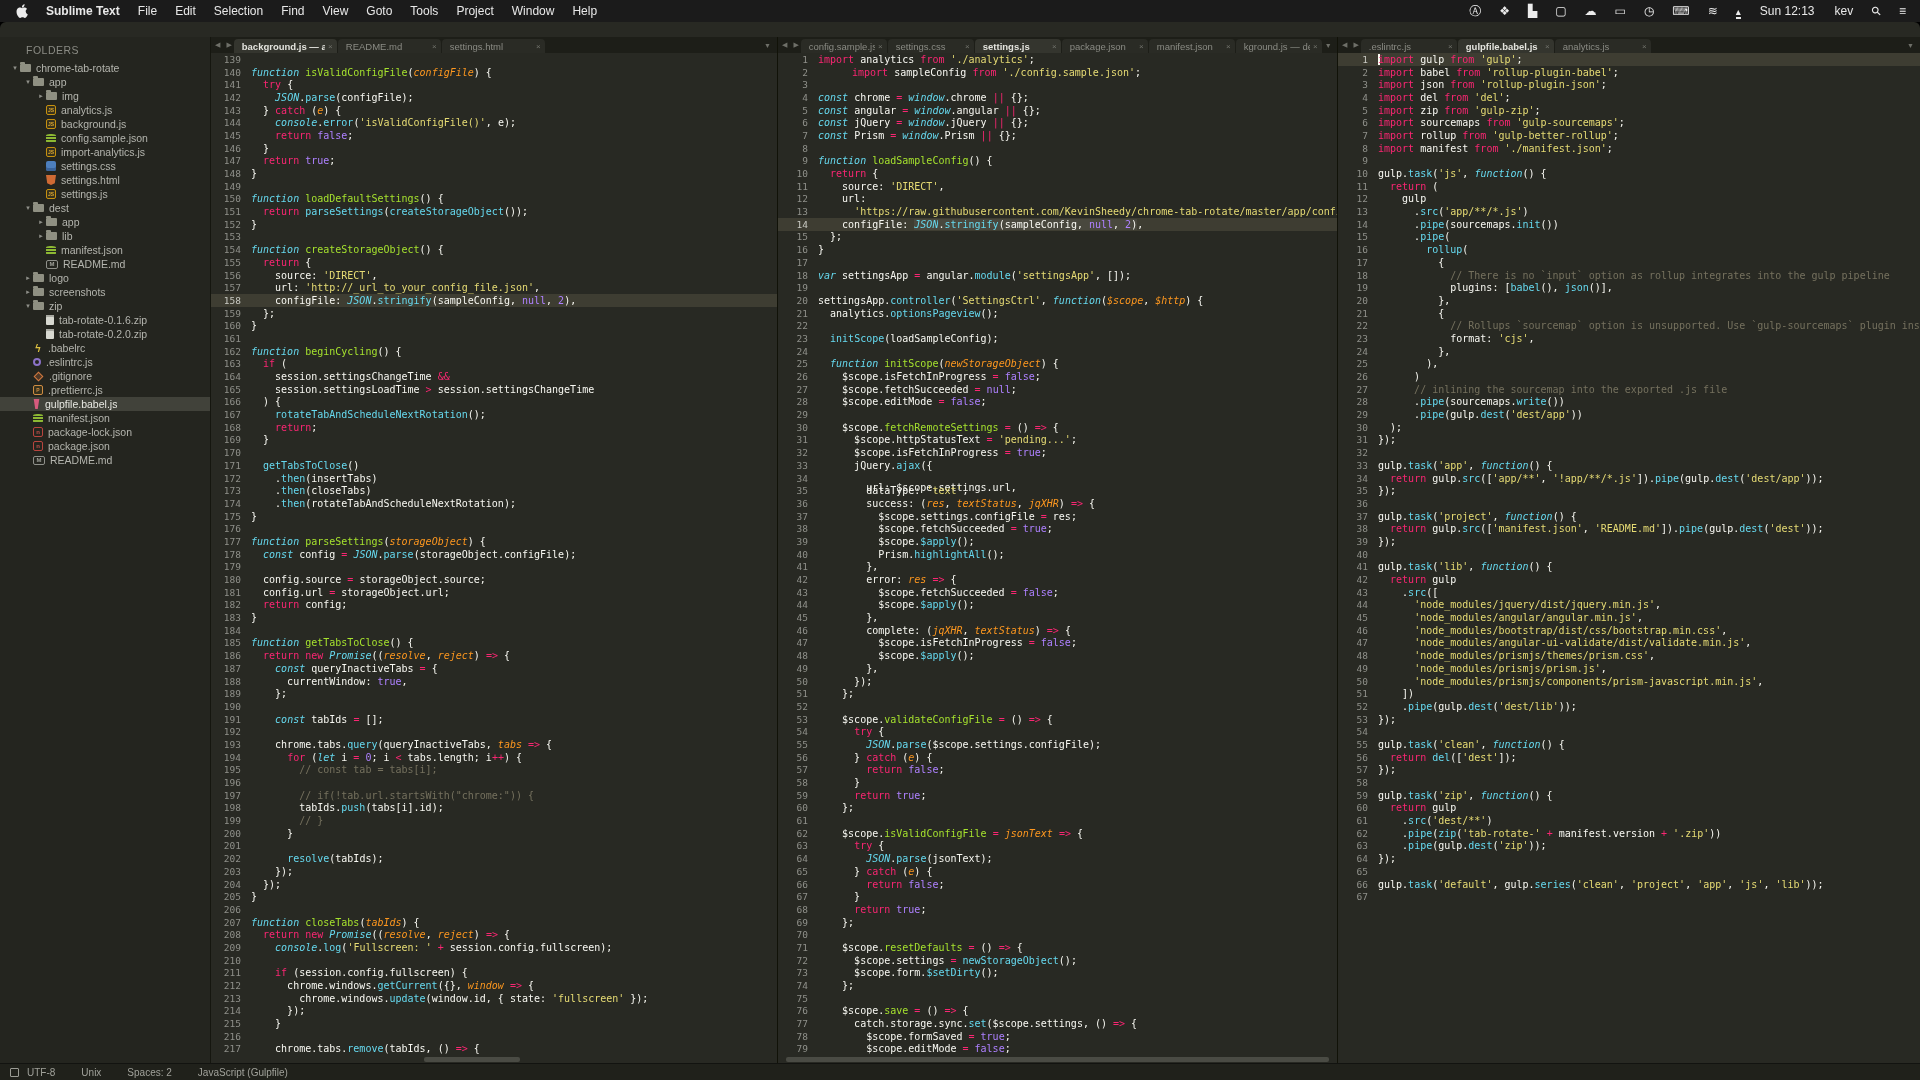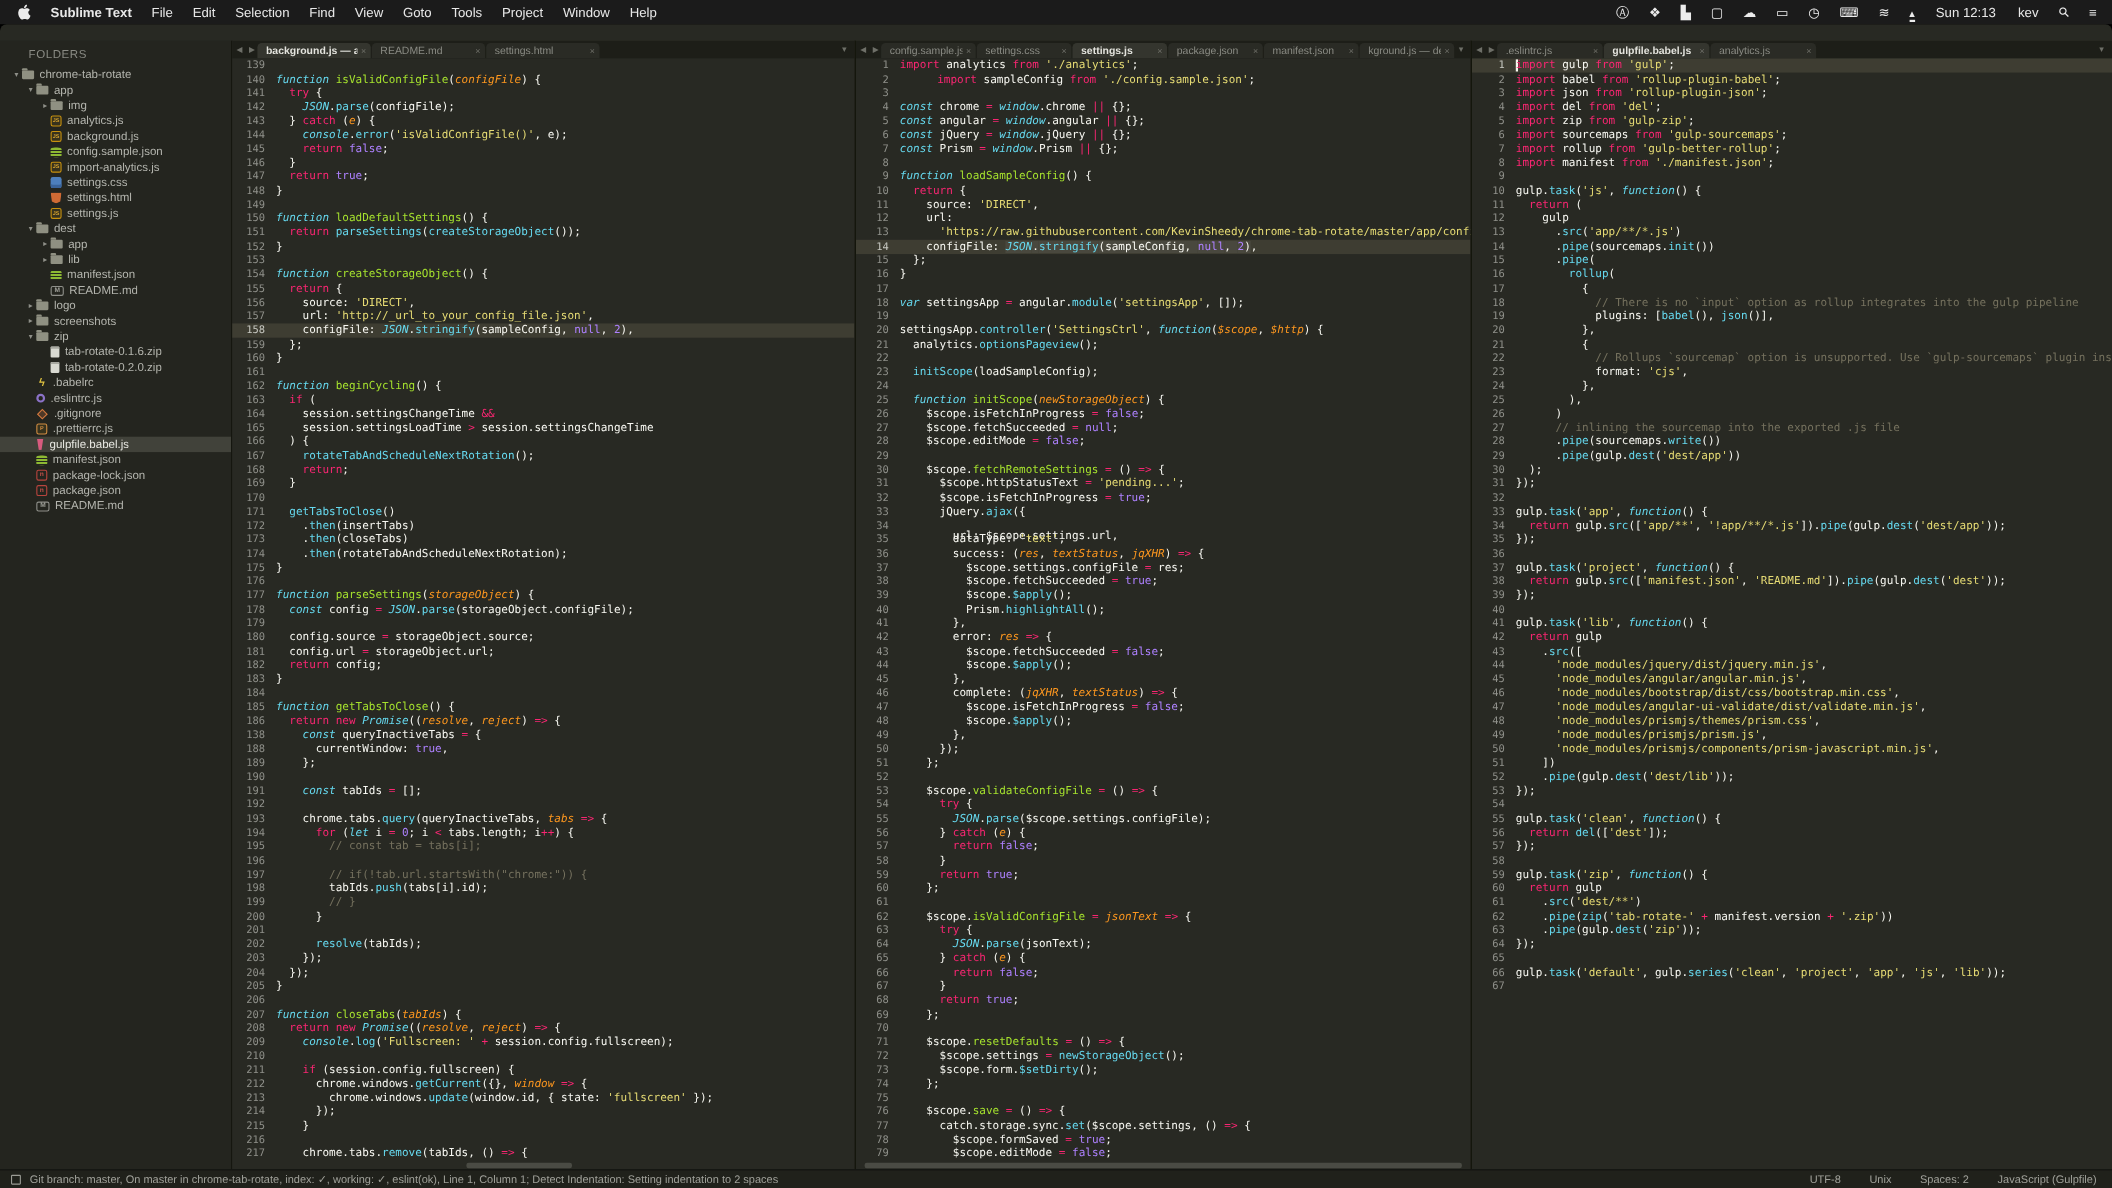--- a/index.html
+++ b/index.html
@@ -349,21 +349,21 @@
         <div class="line"><span class="ln">177</span><span class="lt" style="white-space: pre;"><span class="tk-t">function </span><span class="tk-f">parseSettings</span><span class="tk-d">(</span><span class="tk-p">storageObject</span><span class="tk-d">) {</span></span></div>
         <div class="line"><span class="ln">178</span><span class="lt" style="white-space: pre;"><span class="tk-d">  </span><span class="tk-t">const</span><span class="tk-d"> config </span><span class="tk-k">=</span><span class="tk-d"> </span><span class="tk-t">JSON</span><span class="tk-d">.</span><span class="tk-u">parse</span><span class="tk-d">(storageObject.configFile);</span></span></div>
         <div class="line"><span class="ln">179</span><span class="lt" style="white-space: pre;"></span></div>
         <div class="line"><span class="ln">180</span><span class="lt" style="white-space: pre;"><span class="tk-d">  config.source </span><span class="tk-k">=</span><span class="tk-d"> storageObject.source;</span></span></div>
         <div class="line"><span class="ln">181</span><span class="lt" style="white-space: pre;"><span class="tk-d">  config.url </span><span class="tk-k">=</span><span class="tk-d"> storageObject.url;</span></span></div>
         <div class="line"><span class="ln">182</span><span class="lt" style="white-space: pre;"><span class="tk-d">  </span><span class="tk-k">return</span><span class="tk-d"> config;</span></span></div>
         <div class="line"><span class="ln">183</span><span class="lt" style="white-space: pre;"><span class="tk-d">}</span></span></div>
         <div class="line"><span class="ln">184</span><span class="lt" style="white-space: pre;"></span></div>
         <div class="line"><span class="ln">185</span><span class="lt" style="white-space: pre;"><span class="tk-t">function </span><span class="tk-f">getTabsToClose</span><span class="tk-d">() {</span></span></div>
         <div class="line"><span class="ln">186</span><span class="lt" style="white-space: pre;"><span class="tk-d">  </span><span class="tk-k">return</span><span class="tk-d"> </span><span class="tk-k">new</span><span class="tk-d"> </span><span class="tk-t">Promise</span><span class="tk-d">((</span><span class="tk-p">resolve</span><span class="tk-d">, </span><span class="tk-p">reject</span><span class="tk-d">) </span><span class="tk-k">=&gt;</span><span class="tk-d"> {</span></span></div>
-        <div class="line"><span class="ln">138</span><span class="lt" style="white-space: pre;"><span class="tk-d">    </span><span class="tk-t">const</span><span class="tk-d"> queryInactiveTabs </span><span class="tk-k">=</span><span class="tk-d"> {</span></span></div>
+        <div class="line"><span class="ln">187</span><span class="lt" style="white-space: pre;"><span class="tk-d">    </span><span class="tk-t">const</span><span class="tk-d"> queryInactiveTabs </span><span class="tk-k">=</span><span class="tk-d"> {</span></span></div>
         <div class="line"><span class="ln">188</span><span class="lt" style="white-space: pre;"><span class="tk-d">      currentWindow: </span><span class="tk-n">true</span><span class="tk-d">,</span></span></div>
         <div class="line"><span class="ln">189</span><span class="lt" style="white-space: pre;"><span class="tk-d">    };</span></span></div>
         <div class="line"><span class="ln">190</span><span class="lt" style="white-space: pre;"></span></div>
         <div class="line"><span class="ln">191</span><span class="lt" style="white-space: pre;"><span class="tk-d">    </span><span class="tk-t">const</span><span class="tk-d"> tabIds </span><span class="tk-k">=</span><span class="tk-d"> [];</span></span></div>
         <div class="line"><span class="ln">192</span><span class="lt" style="white-space: pre;"></span></div>
         <div class="line"><span class="ln">193</span><span class="lt" style="white-space: pre;"><span class="tk-d">    chrome.tabs.</span><span class="tk-u">query</span><span class="tk-d">(queryInactiveTabs, </span><span class="tk-p">tabs</span><span class="tk-d"> </span><span class="tk-k">=&gt;</span><span class="tk-d"> {</span></span></div>
         <div class="line"><span class="ln">194</span><span class="lt" style="white-space: pre;"><span class="tk-d">      </span><span class="tk-k">for</span><span class="tk-d"> (</span><span class="tk-t">let</span><span class="tk-d"> i </span><span class="tk-k">=</span><span class="tk-d"> </span><span class="tk-n">0</span><span class="tk-d">; i </span><span class="tk-k">&lt;</span><span class="tk-d"> tabs.length; i</span><span class="tk-k">++</span><span class="tk-d">) {</span></span></div>
         <div class="line"><span class="ln">195</span><span class="lt" style="white-space: pre;"><span class="tk-c">        // const tab = tabs[i];</span></span></div>
         <div class="line"><span class="ln">196</span><span class="lt" style="white-space: pre;"></span></div>
         <div class="line"><span class="ln">197</span><span class="lt" style="white-space: pre;"><span class="tk-c">        // if(!tab.url.startsWith("chrome:")) {</span></span></div>
@@ -589,21 +589,20 @@
         <div class="line"><span class="ln">63</span><span class="lt" style="white-space: pre;"><span class="tk-d">    .</span><span class="tk-u">pipe</span><span class="tk-d">(gulp.</span><span class="tk-u">dest</span><span class="tk-d">(</span><span class="tk-s">'zip'</span><span class="tk-d">));</span></span></div>
         <div class="line"><span class="ln">64</span><span class="lt" style="white-space: pre;"><span class="tk-d">});</span></span></div>
         <div class="line"><span class="ln">65</span><span class="lt" style="white-space: pre;"></span></div>
         <div class="line"><span class="ln">66</span><span class="lt" style="white-space: pre;"><span class="tk-d">gulp.</span><span class="tk-u">task</span><span class="tk-d">(</span><span class="tk-s">'default'</span><span class="tk-d">, gulp.</span><span class="tk-u">series</span><span class="tk-d">(</span><span class="tk-s">'clean'</span><span class="tk-d">, </span><span class="tk-s">'project'</span><span class="tk-d">, </span><span class="tk-s">'app'</span><span class="tk-d">, </span><span class="tk-s">'js'</span><span class="tk-d">, </span><span class="tk-s">'lib'</span><span class="tk-d">));</span></span></div>
         <div class="line"><span class="ln">67</span><span class="lt" style="white-space: pre;"></span></div>
       </div>
     </div>
 
   <div id="statusbar">
     <span class="gicon"></span>
-    <span class="left">Git branch: master, On master in chrome-tab-rotate, index: ✓, working: ✓, eslint(ok), Line 1, Column 1; Detect Indentation: Setting indentation to 2 spaces</span>
     <span class="right" id="status-right">
         <span>UTF-8</span>
         <span>Unix</span>
         <span>Spaces: 2</span>
         <span>JavaScript (Gulpfile)</span>
       </span>
   </div>
 </div>
 
 </body></html>

